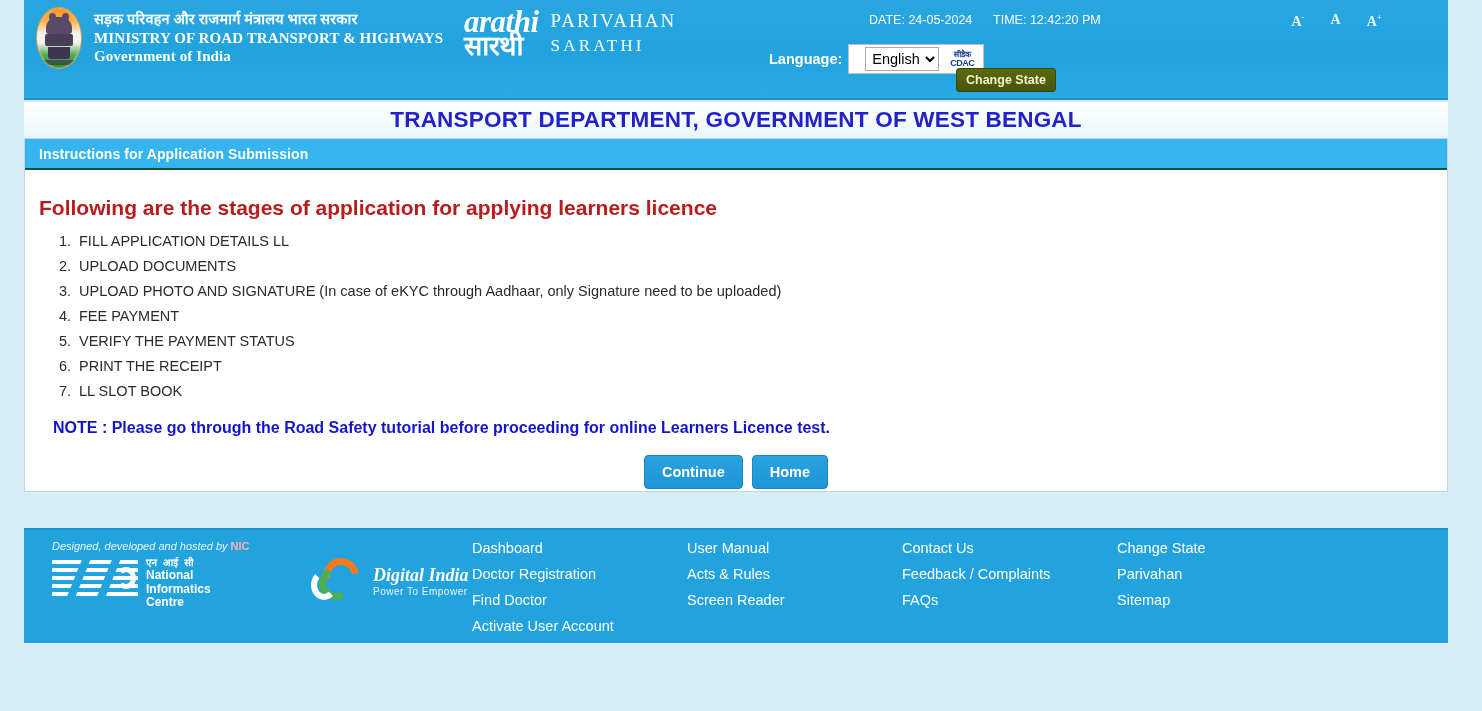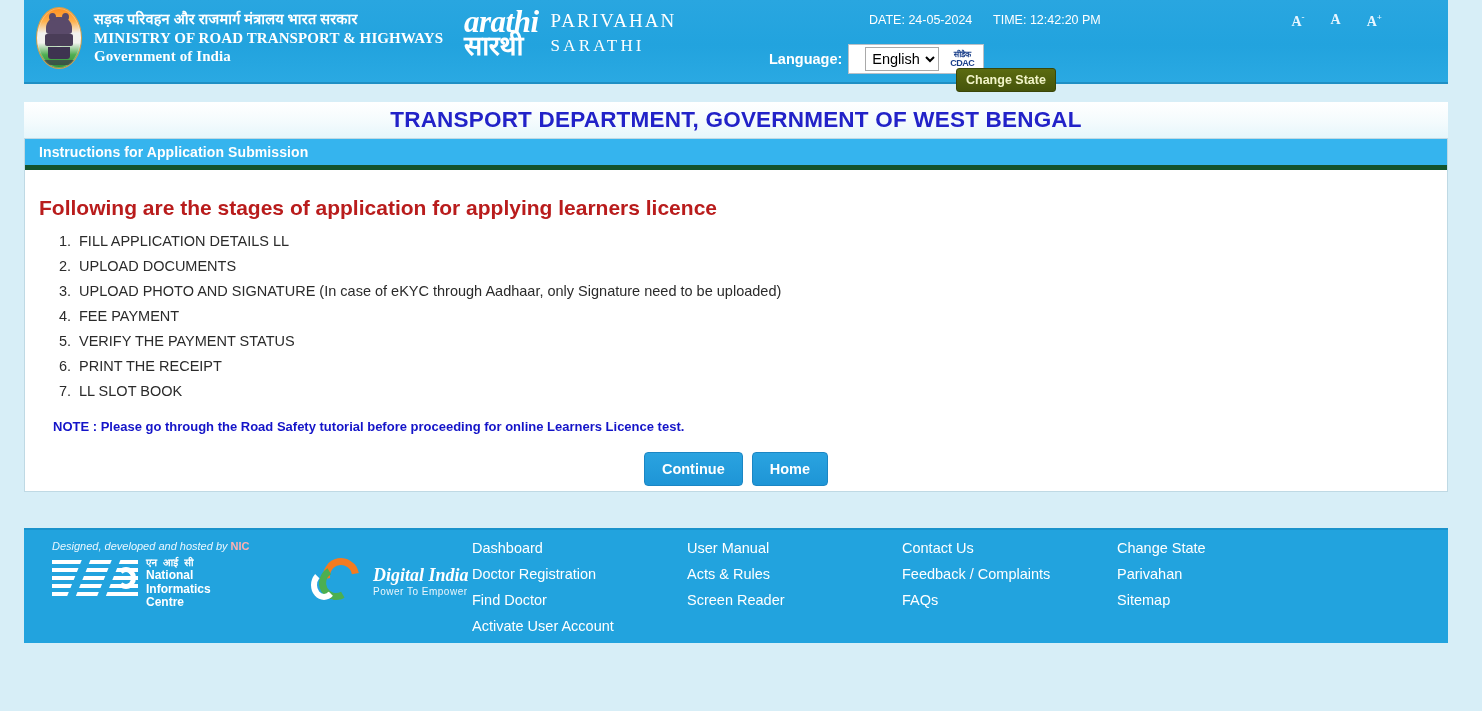--- a/index.html
+++ b/index.html
@@ -8,21 +8,21 @@
     width: 1482px; height: 711px;
     background: #d7eef7;
     font-family: "Liberation Sans", sans-serif;
     overflow: hidden;
   }
 
   .page { position: relative; width: 1482px; height: 711px; background: #d7eef7; }
 
   
   .header {
-    position: absolute; left: 24px; top: 0; width: 1424px; height: 84px;
+    position: absolute; left: 24px; top: 0; width: 1424px; height: 100px;
     background: linear-gradient(to bottom, #29a6e0 0%, #22a3de 55%, #2aa9e2 100%);
     border-bottom: 2px solid #1f8fc4;
   }
   .emblem-block { position: absolute; left: 12px; top: 7px; display: flex; align-items: center; }
   .emblem {
     width: 46px; height: 62px; border-radius: 50%;
     background:
       radial-gradient(circle at 50% 44%, rgba(255,255,255,0.25) 0 30%, transparent 31%),
       linear-gradient(to bottom, #ff8f1f 0%, #ffb04a 22%, #f2f2ee 42%, #f2f2ee 58%, #4fae52 78%, #2e8b34 100%);
     border: 1px solid #d7a04a;
@@ -123,40 +123,40 @@
     color: #2222c8; font-size: 22.5px; font-weight: 700; letter-spacing: .2px;
     font-family: "Liberation Sans", sans-serif;
   }
 
   
   .panel {
     position: absolute; left: 24px; top: 138px; width: 1424px; height: 354px;
     background: #ffffff; border: 1px solid #bfd9e4;
   }
   .panel-head {
-    height: 31px; background: #35b4ee; border-bottom: 5px solid #14532d;
+    height: 31px; background: #35b4ee; border-bottom: 2px solid #14532d;
     display: flex; align-items: center; padding-left: 14px;
   }
   .panel-head .ph {
     color: #ffffff; font-size: 14px; font-weight: 700; letter-spacing: .1px;
   }
   .panel-body { padding: 26px 0 0 0; background: #ffffff; height: 321px; }
 
   .lead {
     color: #b91c1c; font-size: 21px; font-weight: 700; margin: 0 0 14px 14px;
     font-family: "Liberation Sans", sans-serif;
   }
   ol.stages {
     margin: 0 0 0 28px; padding: 0 0 0 22px; color: #2b2b2b;
     font-size: 14.5px; line-height: 1;
   }
   ol.stages li { margin-bottom: 10.5px; padding-left: 4px; }
 
   .note {
-    margin: 20px 0 0 28px; color: #1414c8; font-size: 13px; font-weight: 700;
+    margin: 20px 0 0 28px; color: #1414c8; font-size: 16px; font-weight: 700;
     font-family: "Liberation Sans", sans-serif;
   }
   .btn-row { display: flex; justify-content: center; gap: 9px; margin-top: 18px; }
   .btn {
     background: linear-gradient(to bottom, #2aa3e0 0%, #1e95d6 100%);
     border: 1px solid #1b86c4; border-radius: 4px;
     color: #ffffff; font-size: 14.5px; font-weight: 700;
     padding: 8px 17px; cursor: pointer; font-family: "Liberation Sans", sans-serif;
   }
 

